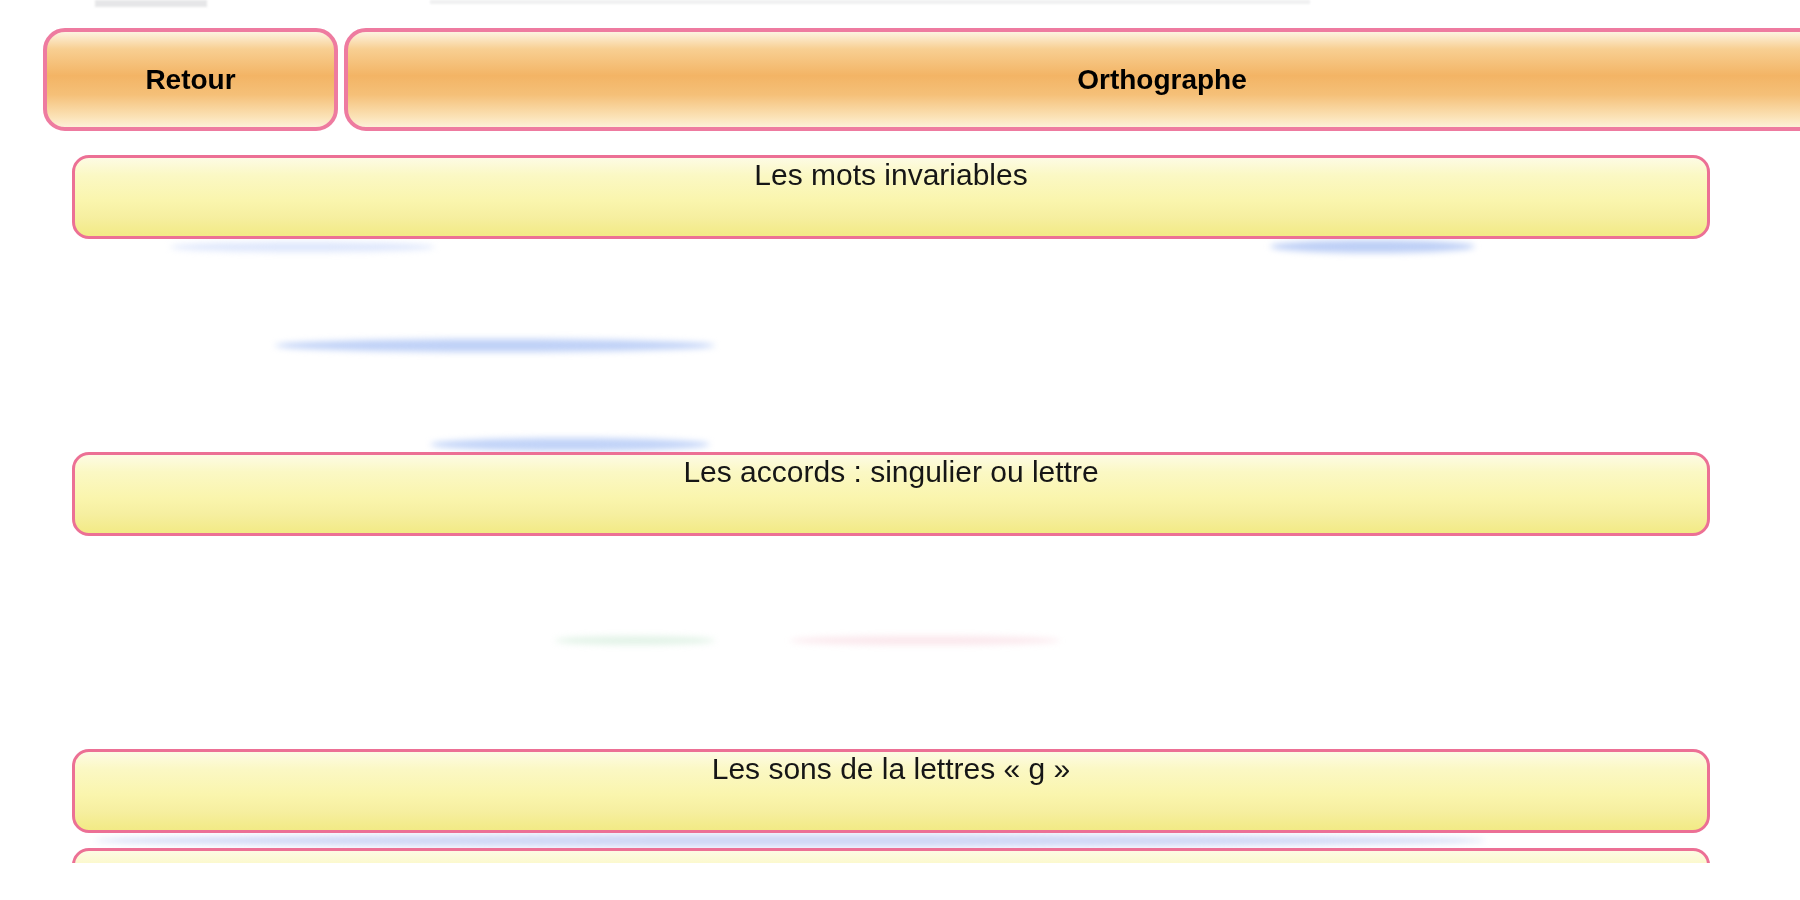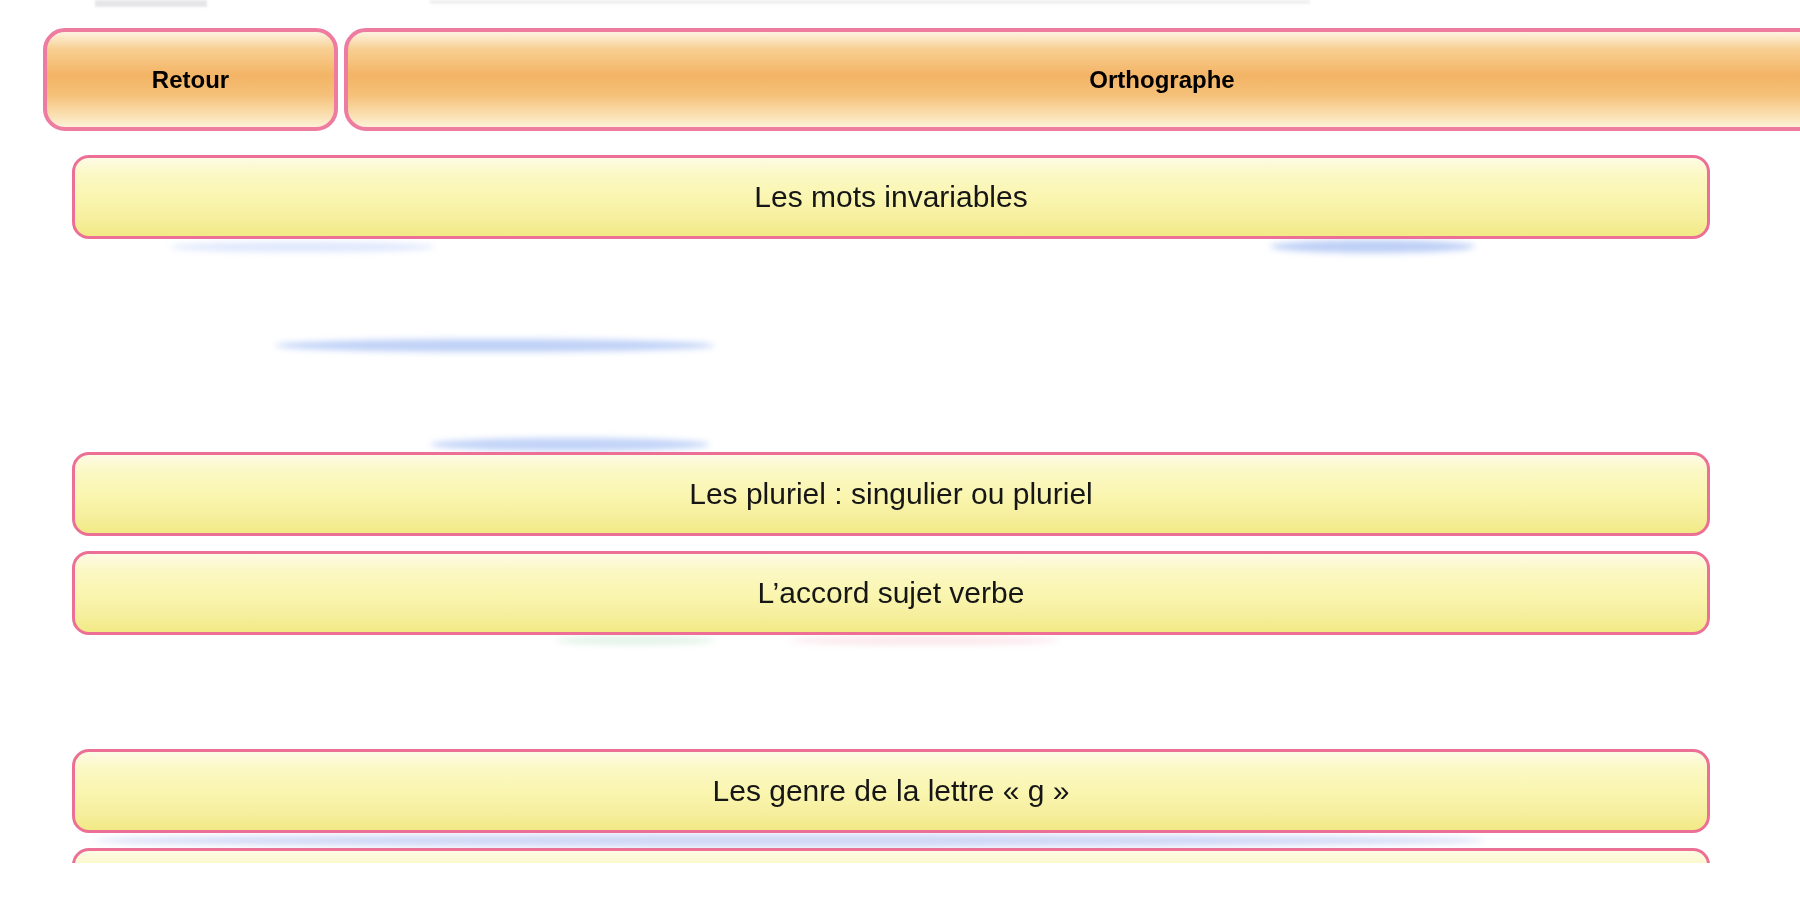--- a/index.html
+++ b/index.html
@@ -15,35 +15,35 @@
   .hdr-btn{
     position:absolute;
     box-sizing:border-box;
     top:28px;height:103px;
     border:4px solid #ee7ba0;
     border-radius:22px;
     background:linear-gradient(180deg,
       #fdf3e0 0%, #f8cf92 18%, #f3b465 46%,
       #f5c078 66%, #fbe3b8 90%, #fdf0d8 100%);
     display:flex;align-items:center;justify-content:center;
-    font-size:24px;font-weight:bold;color:#000;
+    font-size:28px;font-weight:bold;color:#000;
   }
   .back-btn{left:43px;width:295px;cursor:pointer;}
   .title-bar{left:344px;width:1636px;}
   
   .row{
     position:absolute;
     box-sizing:border-box;
     left:72px;width:1638px;height:84px;
     border:3.5px solid #ec7095;
     border-radius:17px;
     background:linear-gradient(180deg,
       #fdfbe4 0%, #fbf8c4 22%, #faf5ad 55%,
       #f6efa0 76%, #f2ea85 100%);
-    display:flex;align-items:center;justify-content:center;
+    display:flex;justify-content:center;
     font-size:30px;color:#161616;
     cursor:pointer;
   }
   .r0{top:155px}.r1{top:254px}.r2{top:353px}.r3{top:452px}
   .r4{top:551px}.r5{top:650px}.r6{top:749px}.r7{top:848px}
   
   .blob{position:absolute;border-radius:50%;filter:blur(3px);pointer-events:none;}
   .b1{left:1270px;top:240px;width:205px;height:13px;background:rgba(178,199,245,.85);}
   .b2{left:170px; top:242px;width:265px;height:10px;background:rgba(205,218,250,.65);}
   .b3{left:275px; top:339px;width:440px;height:13px;background:rgba(180,201,246,.85);}
@@ -77,26 +77,23 @@
   <div class="blob b3"></div>
   <div class="blob b4"></div>
   <div class="blob b5"></div>
   <div class="blob b6"></div>
   <div class="blob b7"></div>
 
   <div class="row r0">
     <span>Les mots invariables</span>
   </div>
   <div class="row r3">
-    <span>Les pluriel : singulier ou pluriel</span>
-  </div>
-  <div class="row r4">
-    <span>L’accord sujet verbe</span>
+    <span>Les accords : singulier ou lettre</span>
   </div>
   <div class="row r6">
-    <span>Les genre de la lettre « g »</span>
+    <span>Les sons de la lettres « g »</span>
   </div>
 
   <div class="row r7"></div>
 
   <div class="bottom-cover"></div>
 
 </div>
 
 </body></html>

